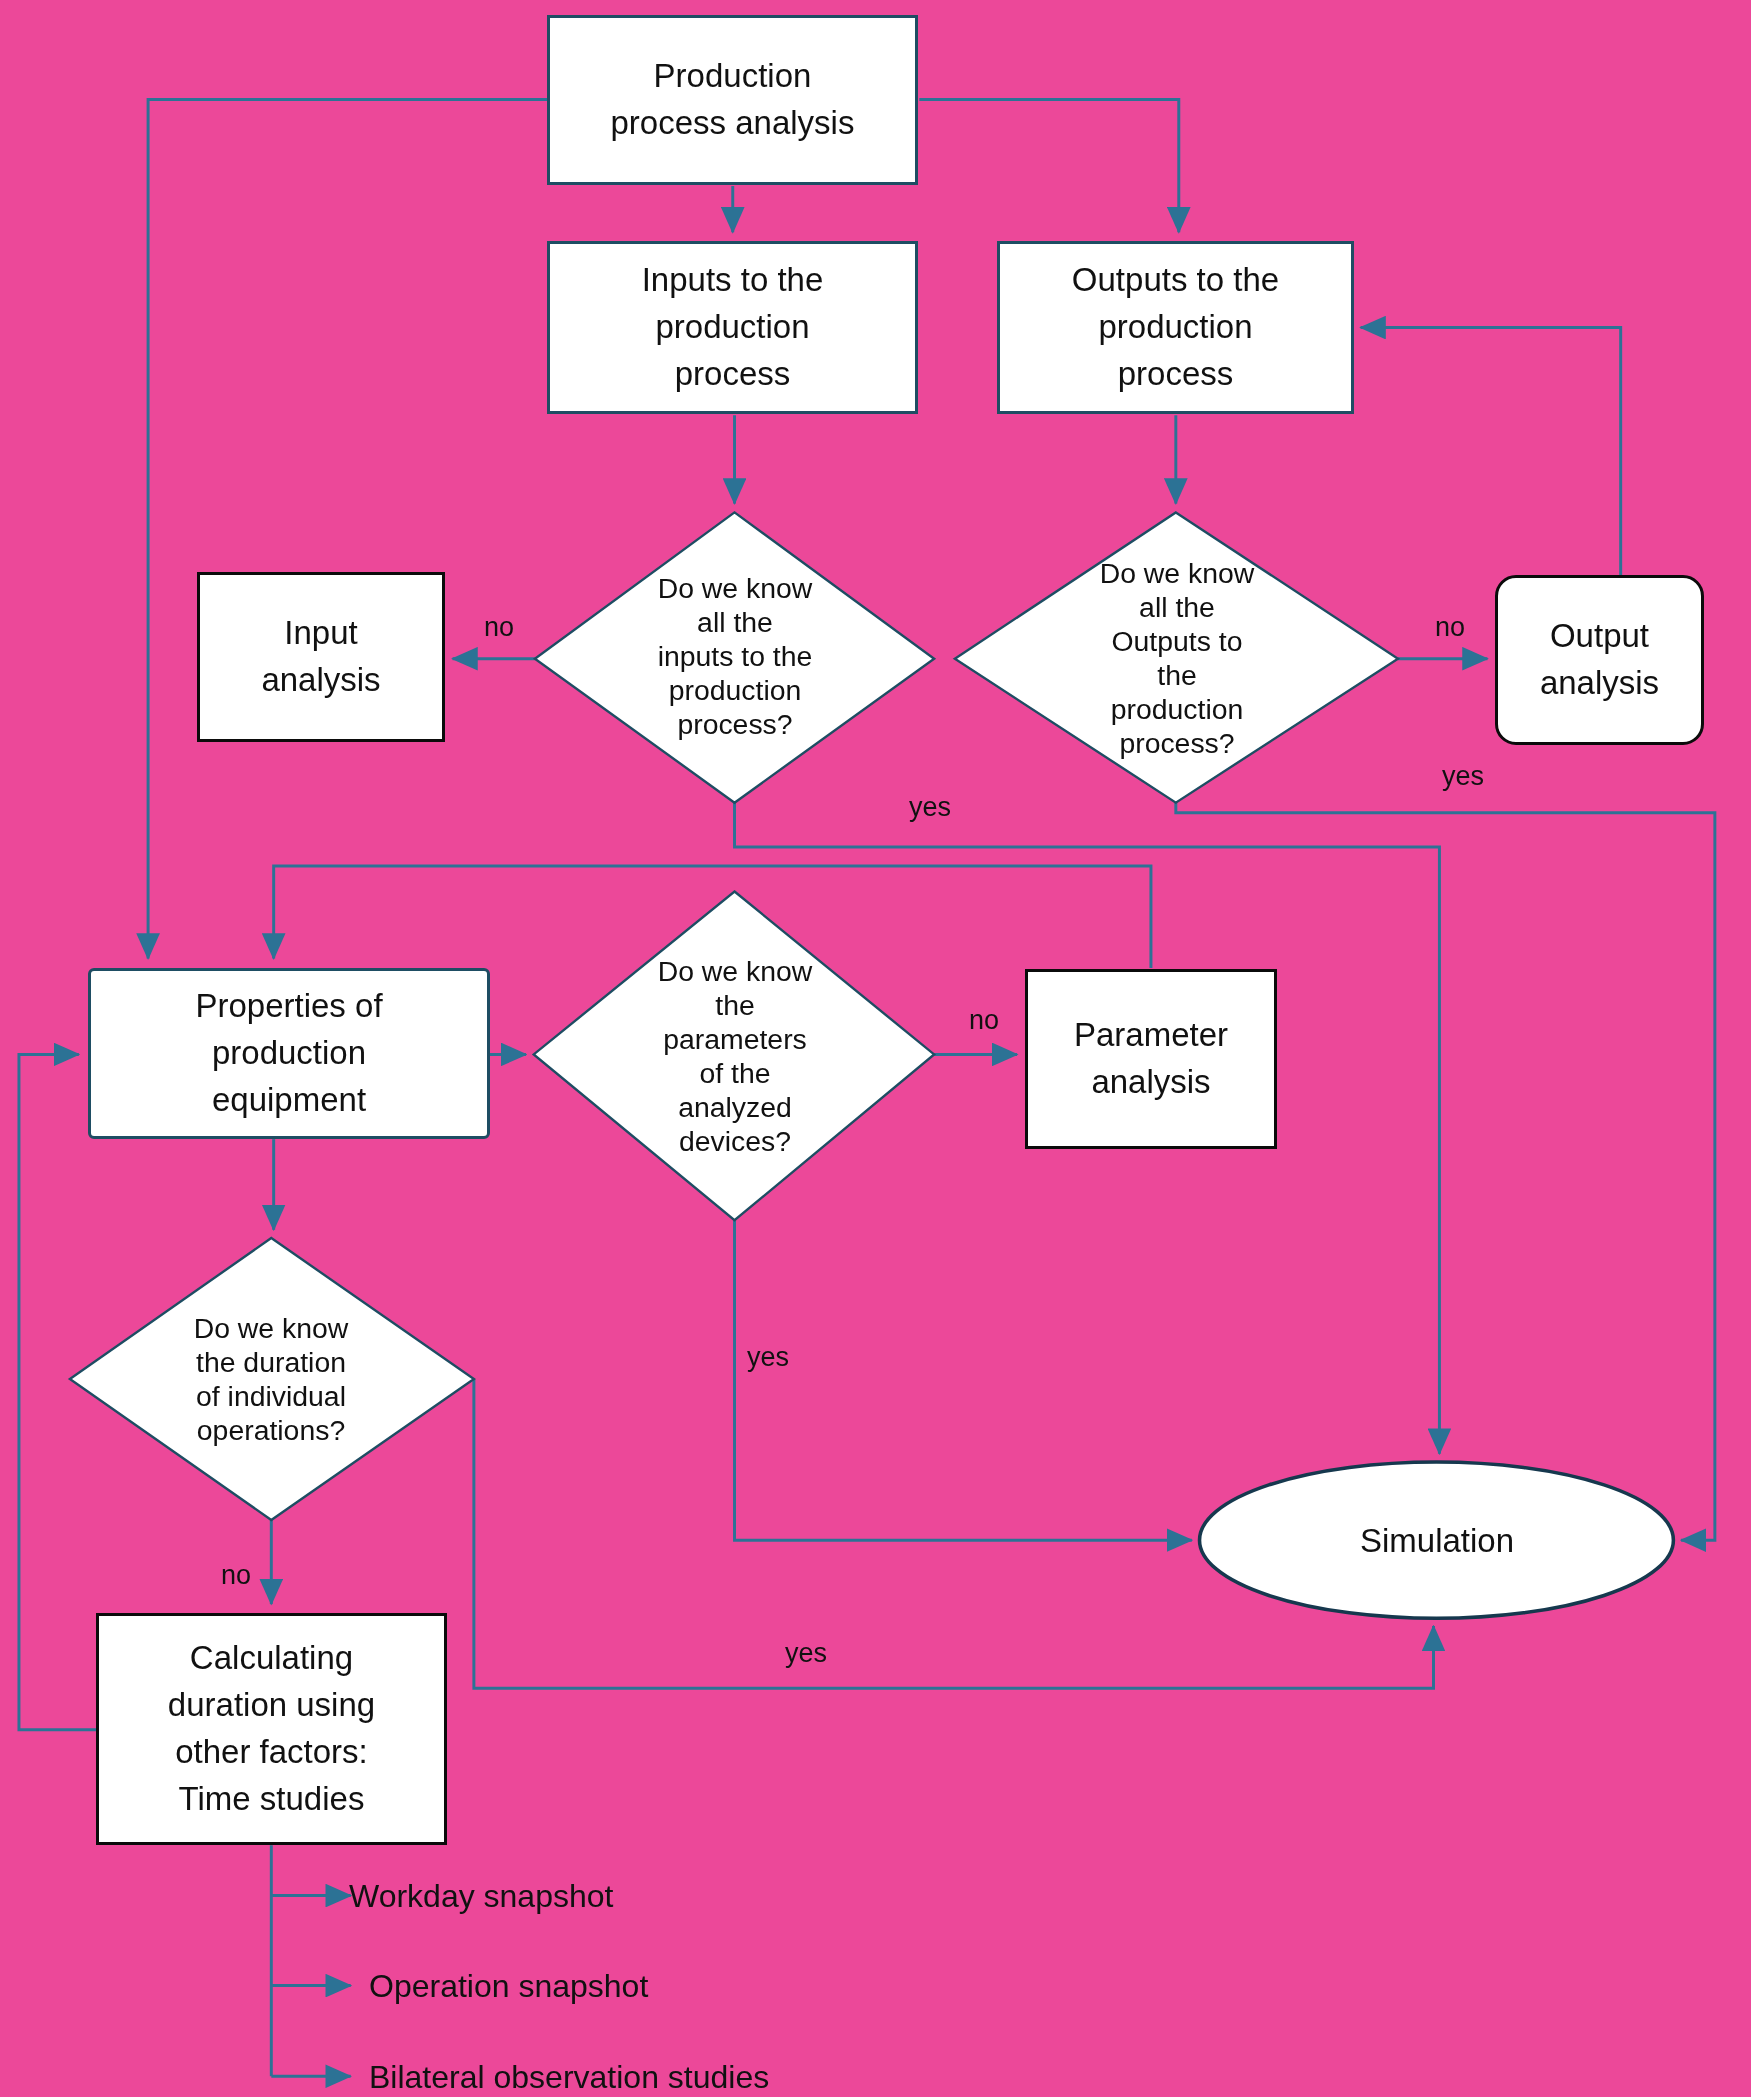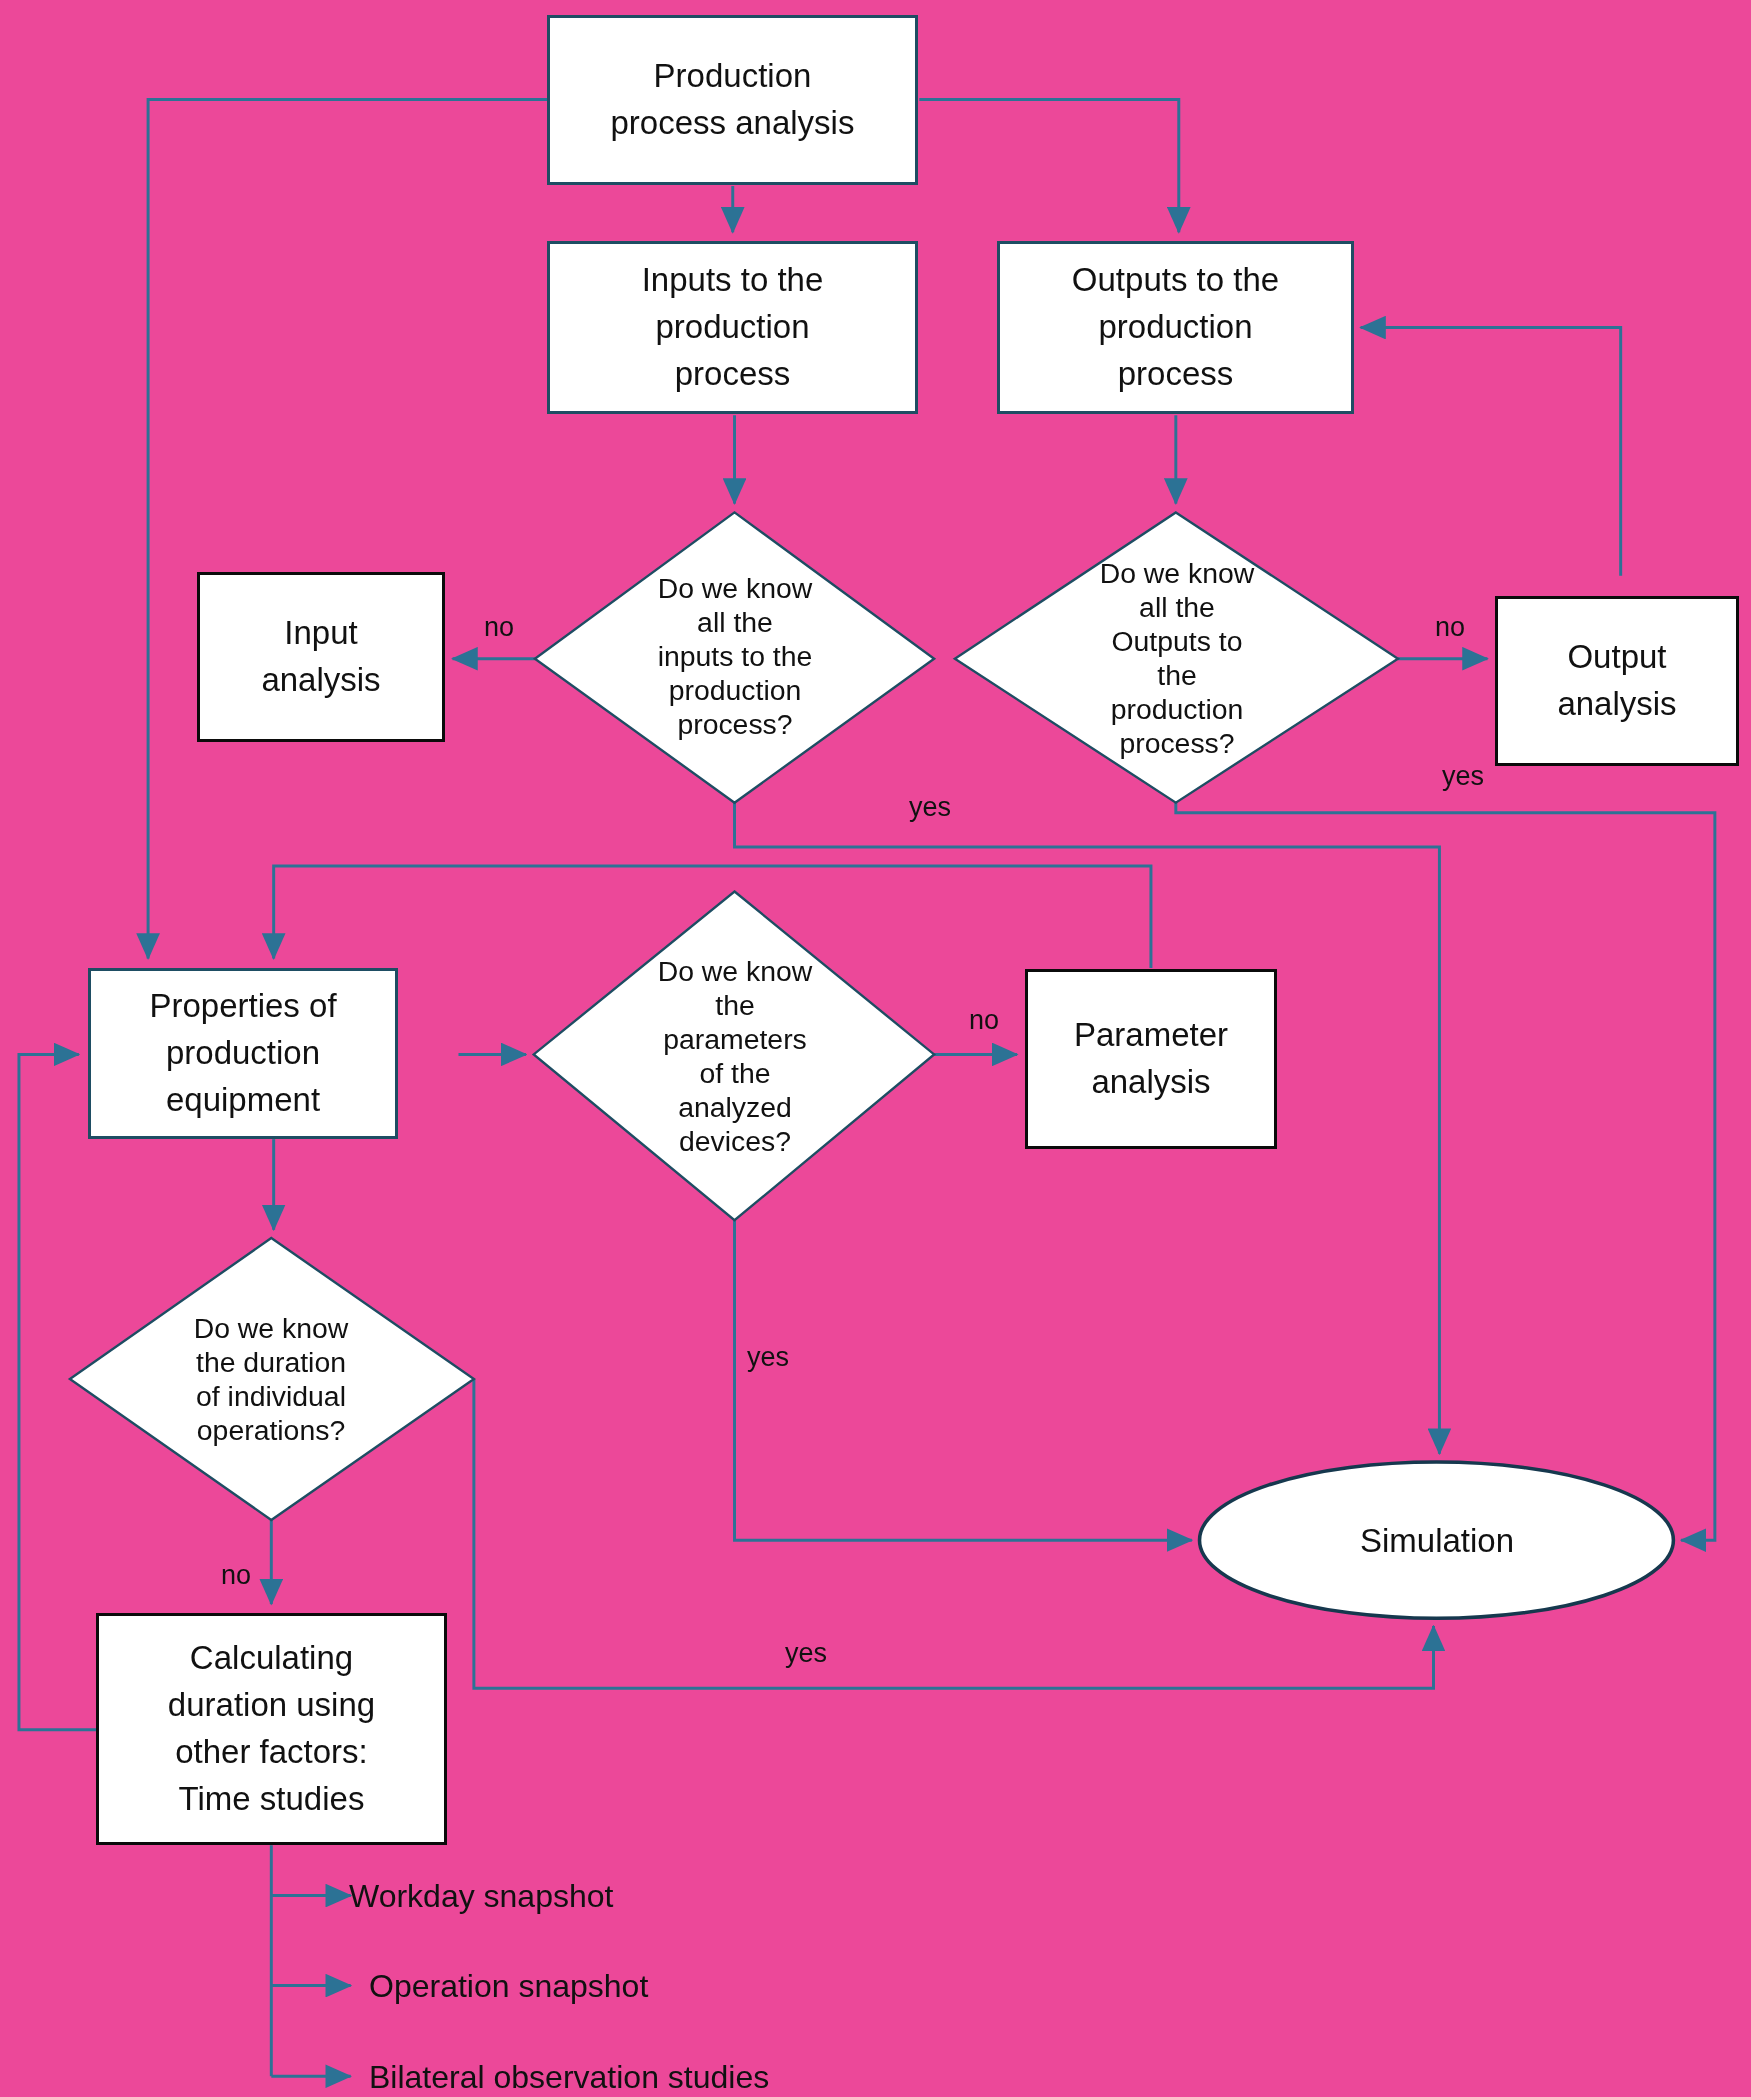--- a/index.html
+++ b/index.html
@@ -104,24 +104,24 @@
 production
 process</div>
 
   <div class="node border-dark" style="left:997px;top:241px;width:357px;height:173px;">Outputs to the
 production
 process</div>
 
   <div class="node border-black" style="left:197px;top:572px;width:248px;height:170px;">Input
 analysis</div>
 
-  <div class="node border-black" style="left:1495px;top:596px;width:244px;height:170px;">Output
+  <div class="node border-black" style="left:1495px;top:575px;width:209px;height:170px;border-radius:21px;">Output
 analysis</div>
 
-  <div class="node border-dark" style="left:88px;top:968px;width:310px;height:171px;">Properties of
+  <div class="node border-dark" style="left:88px;top:968px;width:402px;height:171px;border-radius:6px;">Properties of
 production
 equipment</div>
 
   <div class="node border-black" style="left:1025px;top:969px;width:252px;height:180px;">Parameter
 analysis</div>
 
   <div class="node border-black" style="left:96px;top:1613px;width:351px;height:232px;">Calculating
 duration using
 other factors:
 Time studies</div>

